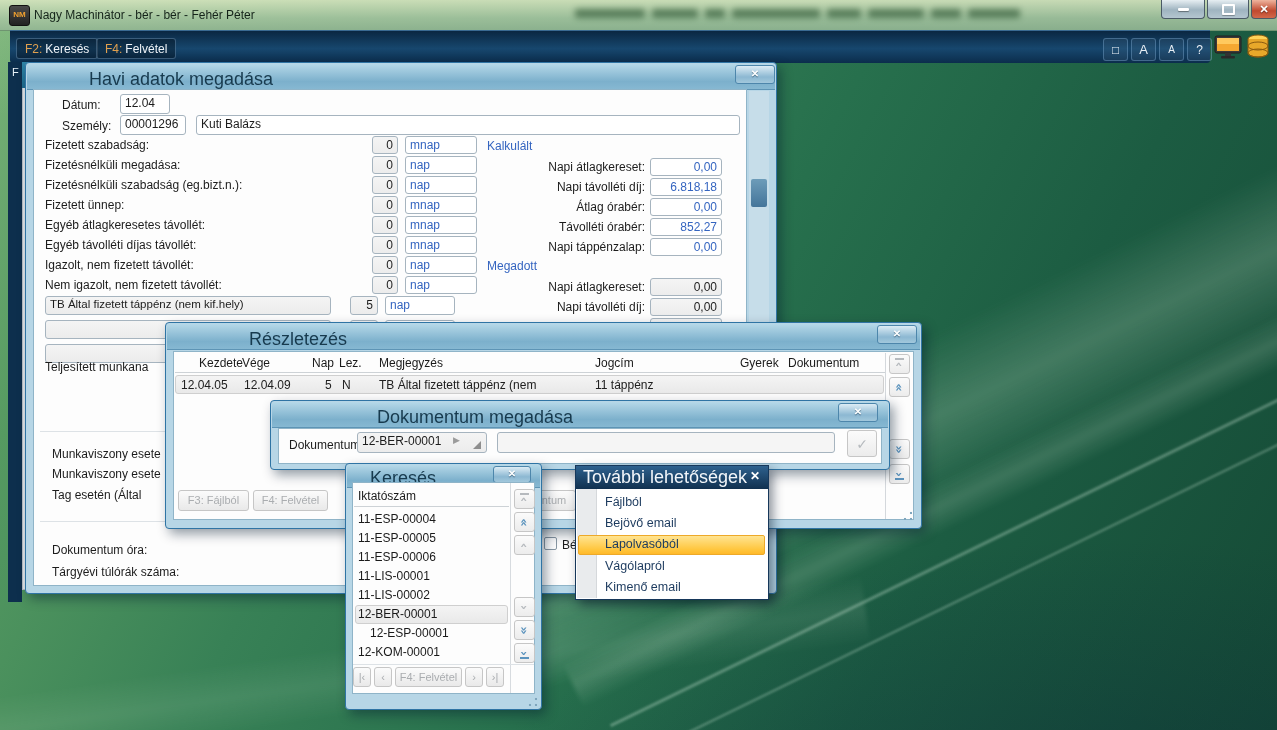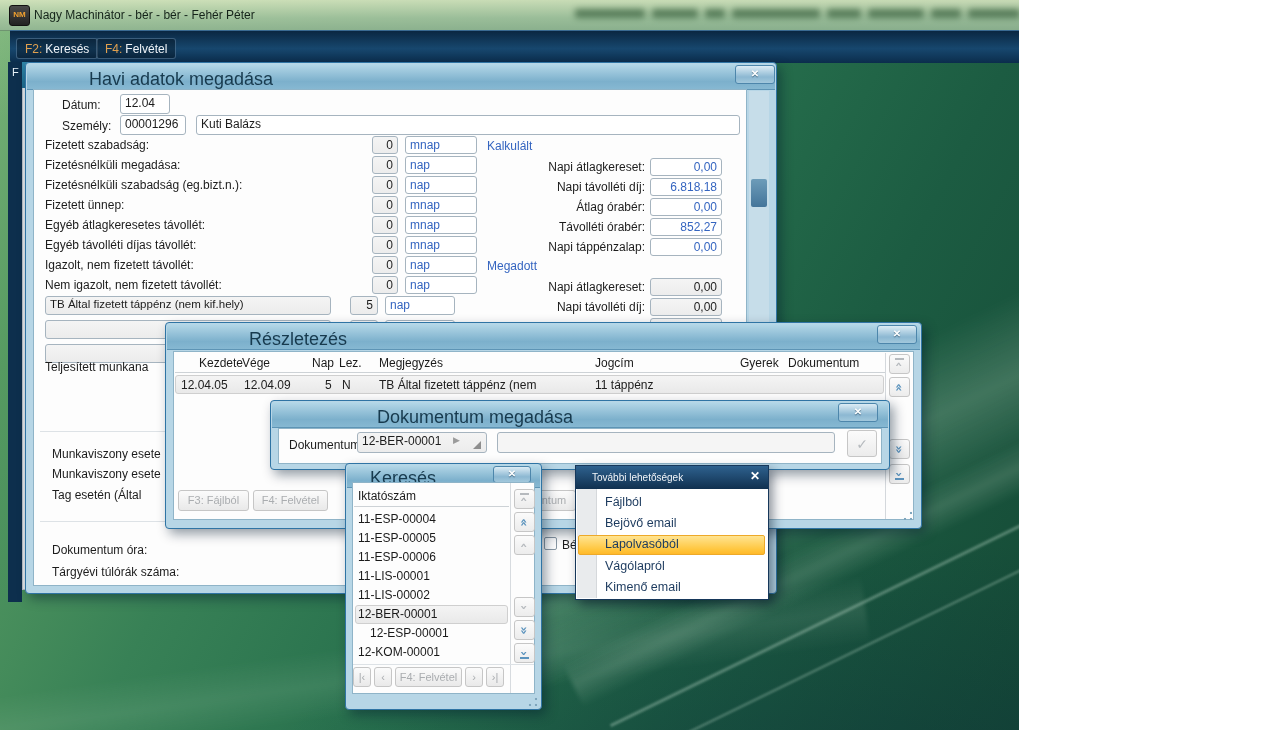--- a/index.html
+++ b/index.html
@@ -1,16 +1,16 @@
 <!DOCTYPE html>
 <html><head>
 <meta charset="utf-8">
 <style>
   html,body{margin:0;padding:0;width:1277px;height:730px;overflow:hidden;font-family:"Liberation Sans",sans-serif}
-  #screen{position:relative;width:1019px;height:730px;overflow:hidden;background:
+  #screen{position:relative;width:1277px;height:730px;overflow:hidden;background:
     radial-gradient(1100px 520px at 88% 118%, rgba(10,42,58,.5), transparent 62%),
     radial-gradient(900px 420px at -8% -15%, rgba(196,228,176,.38), transparent 55%),
     linear-gradient(118deg,#7ab379 0%,#569a61 14%,#388156 34%,#27704d 54%,#1c5c42 74%,#154a36 100%);}
   .abs{position:absolute}
   .beam{position:absolute;transform:rotate(-26deg);background:linear-gradient(rgba(255,255,255,0),rgba(226,246,222,.20),rgba(255,255,255,0));filter:blur(2px)}
   .beamline{position:absolute;transform:rotate(-26deg);background:rgba(236,255,240,.30);filter:blur(1px)}
   .lbl{position:absolute;font-size:12px;color:#1c1c1c;white-space:nowrap}
   .fld{position:absolute;background:#fff;border:1px solid #a6b4bf;border-radius:3px;font-size:12px;color:#1c1c1c;box-sizing:border-box;padding:1px 4px;white-space:nowrap;overflow:hidden}
   .fld.gray{background:linear-gradient(#f4f4f4,#ececec)}
   .fld.num{text-align:right}
@@ -52,21 +52,21 @@
   .mbtn{position:absolute;top:7px;width:23px;height:21px;border:1px solid rgba(130,175,215,.4);border-radius:3px;background:rgba(255,255,255,.05);color:#e8eef4;display:flex;align-items:center;justify-content:center;font-size:12px}
   
   .hw-bar{position:absolute;left:8px;top:62px;width:14px;height:540px;background:#0d2f4d}
   .hw-panel{position:absolute;left:22px;top:62px;width:22px;height:528px;background:#e2e6e9;border:1px solid #b8bec4;box-sizing:border-box}
   .hw-head{position:absolute;left:22px;top:62px;width:22px;height:26px;background:linear-gradient(#2f86a8,#1d6a8c)}
   .hw-f{position:absolute;left:12px;top:66px;color:#e8f2f8;font-size:11px}
   .dot{position:absolute;width:8px;height:8px;border-radius:2px}
   
   #popup{position:absolute;left:575px;top:465px;width:192px;height:133px;border:1px solid #16375a;box-shadow:4px 5px 10px rgba(0,15,35,.45);background:#fff}
   #popup .hd{position:absolute;left:0;top:0;width:192px;height:23px;background:linear-gradient(#2e618e,#10304f);display:flex;align-items:center}
-  #popup .hd .t{color:#f2f6fa;font-size:10px;margin-left:16px}
+  #popup .hd .t{color:#f2f6fa;font-size:18px;margin-left:7px}
   #popup .hd .x{position:absolute;right:8px;top:3px;color:#fff;font-size:12px;font-weight:bold}
   #popup .gutter{position:absolute;left:1px;top:23px;width:19px;height:109px;background:#e9ebed;border-right:1px solid #d5d8db}
   .pitem{position:absolute;left:29px;font-size:12.5px;color:#1c3a5e;white-space:nowrap}
   .hl{position:absolute;left:2px;top:69px;width:187px;height:20px;background:linear-gradient(#ffe491,#ffc63e 75%,#ffb92a);border:1px solid #eda929;border-radius:2px;box-sizing:border-box}
   .cell{position:absolute;font-size:12px;color:#202020;white-space:nowrap}
   .hdr{position:absolute;font-size:12px;color:#1a1a1a;white-space:nowrap}
   .selrow{position:absolute;background:linear-gradient(#f4f4f4,#e9e9e9);border:1px solid #cfcfcf;border-radius:3px;box-sizing:border-box}
   .litem{position:absolute;font-size:12px;color:#1a1a1a;white-space:nowrap}
   .cornertri{position:absolute;width:0;height:0;border-left:8px solid transparent;border-bottom:8px solid #8e8e8e}
   .chk{position:absolute;width:13px;height:13px;background:#fff;border:1px solid #8a99a5;border-radius:2px;box-sizing:border-box}

